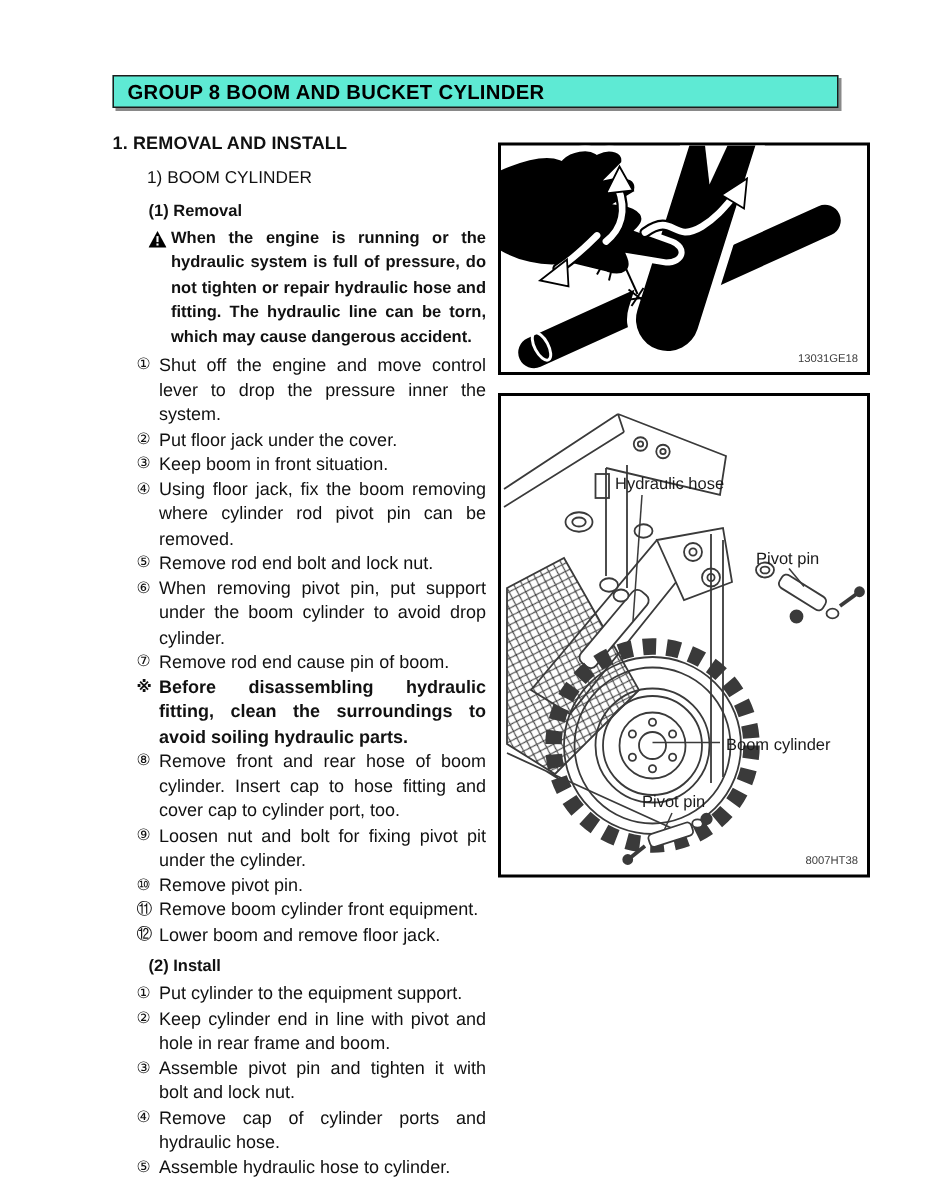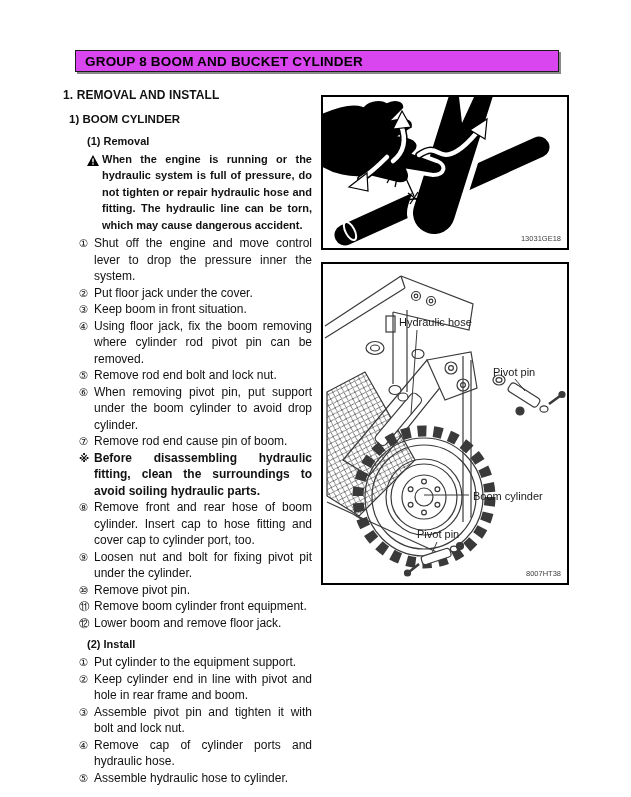--- a/index.html
+++ b/index.html
@@ -2,42 +2,42 @@
 <html><head>
 <meta charset="utf-8">
 <style>
   html,body{margin:0;padding:0;background:#ffffff;}
   .page{
     position:relative;width:631px;height:797px;background:#fff;overflow:hidden;
     font-family:"Liberation Sans","DejaVu Sans",sans-serif;color:#111;
   }
   .header-bar{
     position:absolute;left:75px;top:50px;width:484px;height:22px;
-    background:#d946ef;border:1.5px solid #1c1c1c;box-sizing:border-box;
+    background:#5eead4;border:1.5px solid #1c1c1c;box-sizing:border-box;
     box-shadow:2px 2px 0 rgba(40,40,40,.55);
     display:flex;align-items:center;padding-left:9px;
     font-size:13.5px;font-weight:bold;letter-spacing:.2px;color:#000;
   }
-  .col-left{position:absolute;left:63px;top:88px;width:249px;}
+  .col-left{position:absolute;left:75px;top:88px;width:249px;}
   .sec-title{font-size:12px;font-weight:bold;margin:0 0 11px 0;letter-spacing:.1px;}
-  .sub-title{font-size:11.5px;font-weight:bold;margin:0 0 10px 6px;}
+  .sub-title{font-size:11.5px;font-weight:normal;margin:0 0 10px 23px;}
   .para-title{font-size:11px;font-weight:bold;margin:0 0 4px 24px;}
   .para-title.install{margin-top:7px;}
   .warning{display:flex;margin-left:24px;margin-bottom:2px;}
   .warning .w-icon{flex:0 0 13px;padding-top:2px;}
   .warning .w-text{
     font-size:11px;font-weight:bold;line-height:16.4px;text-align:justify;
     margin-left:2px;flex:1;
   }
   .step{display:flex;margin-left:16px;}
   .step .marker{flex:0 0 15px;font-size:10.5px;line-height:16.5px;}
   .step .text{flex:1;font-size:12px;line-height:16.5px;text-align:justify;}
   .step.note .text{font-weight:bold;}
   .step.note .marker{font-weight:bold;}
-  .col-right{position:absolute;left:321px;top:95px;width:204px;}
+  .col-right{position:absolute;left:332px;top:95px;width:204px;}
   .fig{border:2px solid #000;background:#fff;box-sizing:border-box;width:248px;position:relative;}
   .fig.fig1{height:155px;margin-bottom:12px;}
   .fig.fig2{height:323px;}
   .fig svg{display:block;width:100%;height:100%;}
   .lbl{font-size:11px;fill:#1a1a1a;font-family:"Liberation Sans","DejaVu Sans",sans-serif;}
   .figcode{font-size:7.5px;fill:#3d3d3d;font-family:"Liberation Sans","DejaVu Sans",sans-serif;}
 </style>
 </head>
 <body>
 

